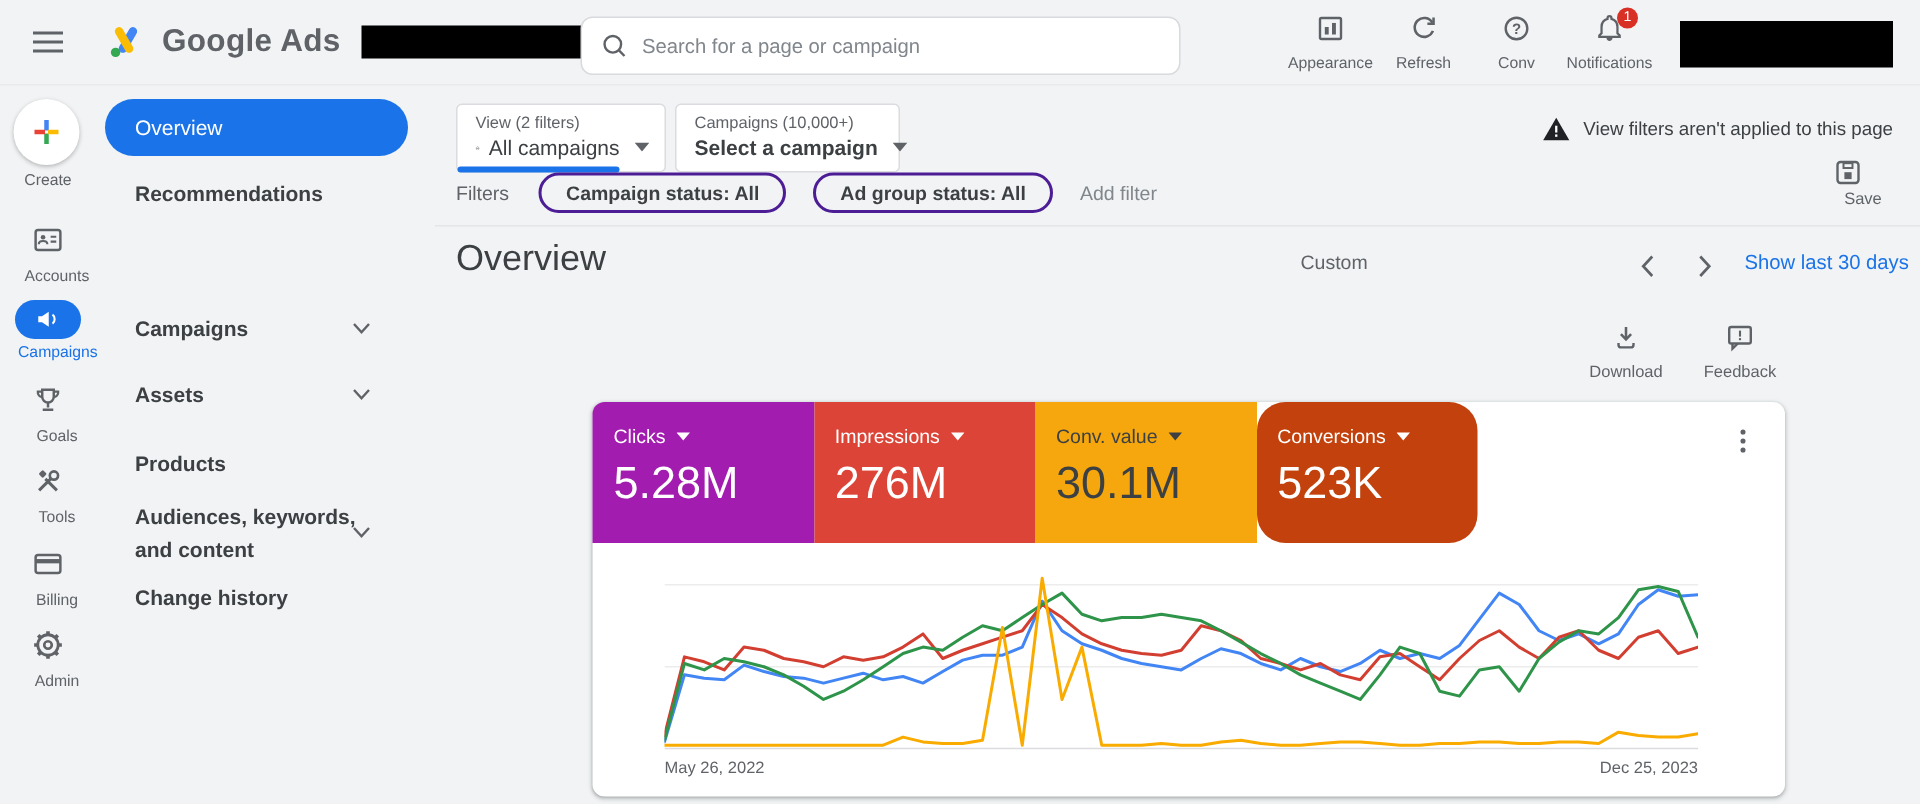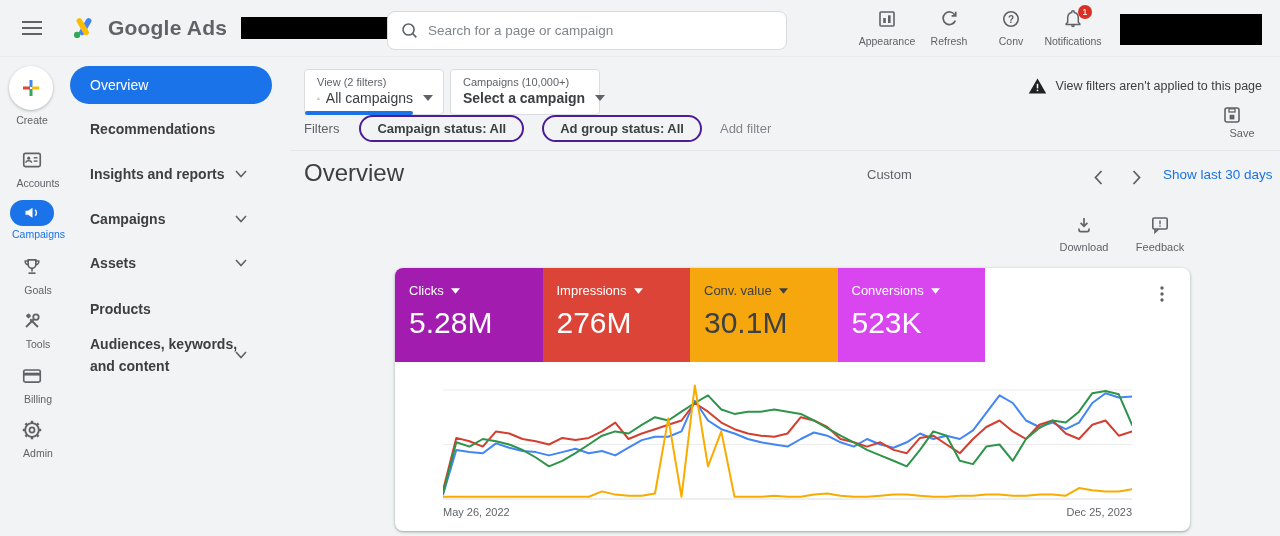--- a/index.html
+++ b/index.html
@@ -284,28 +284,20 @@
   </div>
 </div>
 
 <div class="nav">
   <div class="nav-pill">
     <span>Overview</span>
   </div>
   <div class="nav-item" style="top:61px">
     <span>Recommendations</span>
   </div>
-  <div class="nav-item" style="top:106px">
-    <span>Insights and reports</span>
-    <span class="chev">
-      <svg width="12" height="8" viewBox="0 0 12 8">
-          <polyline points="1,1 6,6.5 11,1" fill="none" stroke="#5f6368" stroke-width="1.6"></polyline>
-        </svg>
-    </span>
-  </div>
   <div class="nav-item" style="top:151px">
     <span>Campaigns</span>
     <span class="chev">
       <svg width="12" height="8" viewBox="0 0 12 8">
           <polyline points="1,1 6,6.5 11,1" fill="none" stroke="#5f6368" stroke-width="1.6"></polyline>
         </svg>
     </span>
   </div>
   <div class="nav-item" style="top:195px">
     <span>Assets</span>
@@ -318,20 +310,23 @@
   <div class="nav-item" style="top:241px">
     <span>Products</span>
   </div>
   <div class="nav-item twolines" style="top:276px">
     <span>Audiences, keywords, and content</span>
     <span class="chev">
       <svg width="12" height="8" viewBox="0 0 12 8">
           <polyline points="1,1 6,6.5 11,1" fill="none" stroke="#5f6368" stroke-width="1.6"></polyline>
         </svg>
     </span>
+  </div>
+  <div class="nav-item" style="top:330px">
+    <span>Change history</span>
   </div>
 </div>
 
 <div class="main">
 
   <div class="dd-box" style="left:14px; top:12px; width:140px;">
     <div class="dd-label">View (2 filters)</div>
     <div class="dd-row">
       <svg width="15" height="15" viewBox="0 0 16 16">
         <path d="M3 8 L8 3.5 L13 8 V13.5 H9.8 V10.5 H6.2 V13.5 H3 Z" fill="none" stroke="#3c4043" stroke-width="1.4"></path>
@@ -446,21 +441,21 @@
         <div class="mt-labelrow">
           <span>Conv. value</span>
           <span class="mt-caret">
             <svg width="9" height="6" viewBox="0 0 10 6">
                 <polygon points="0,0 10,0 5,6"></polygon>
               </svg>
           </span>
         </div>
         <div class="mt-value">30.1M</div>
       </div>
-      <div class="metric-tile" style="background: #d946ef; color: rgb(255, 255, 255);">
+      <div class="metric-tile" style="background: #c2410c; color: rgb(255, 255, 255); border-radius: 19px;">
         <div class="mt-labelrow">
           <span>Conversions</span>
           <span class="mt-caret">
             <svg width="9" height="6" viewBox="0 0 10 6">
                 <polygon points="0,0 10,0 5,6"></polygon>
               </svg>
           </span>
         </div>
         <div class="mt-value">523K</div>
       </div>

